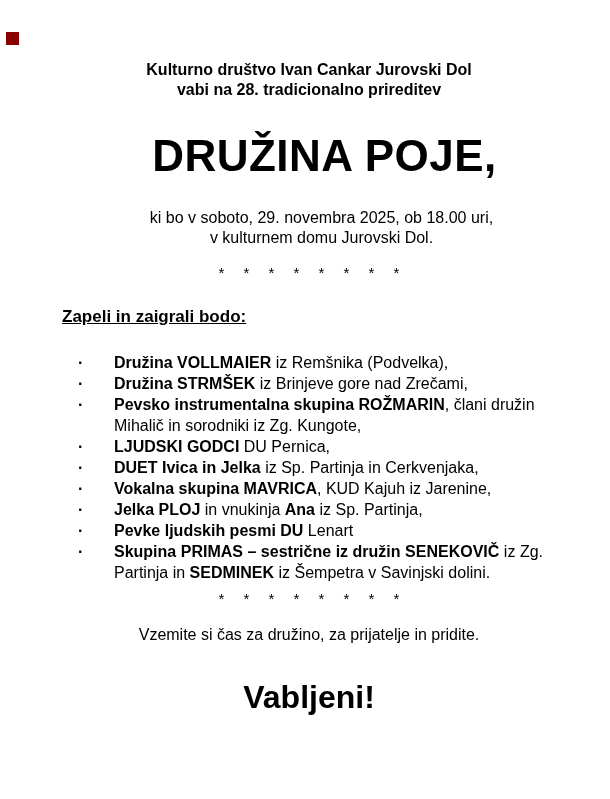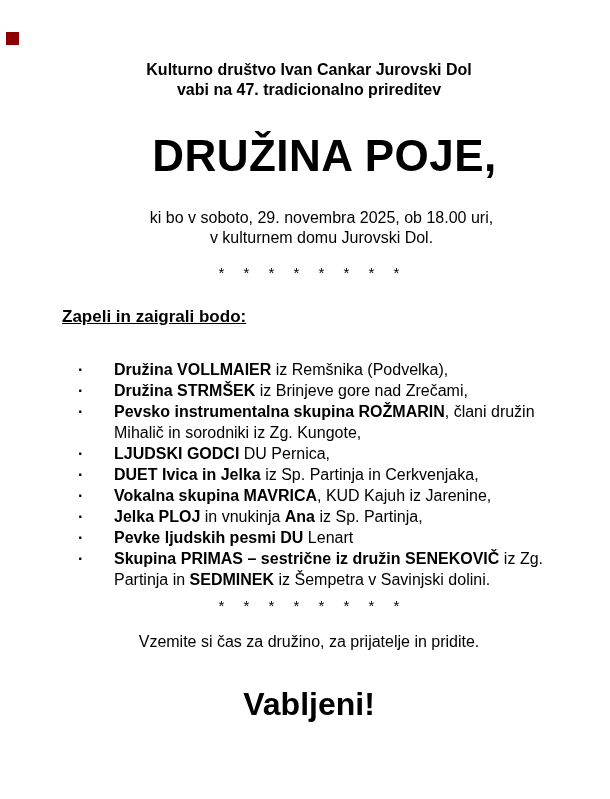--- a/index.html
+++ b/index.html
@@ -53,21 +53,21 @@
   }
   .list-heading {
     margin: 24px 0 0 62px;
     font-size: 17px;
     font-weight: bold;
     text-decoration: underline;
     line-height: 22px;
   }
   ul.performers {
     list-style: none;
-    margin: 31px 0 0 62px;
+    margin: 24px 0 0 62px;
     padding: 0;
     width: 481px;
     font-size: 16px;
     line-height: 21px;
   }
   ul.performers li {
     position: relative;
     padding-left: 52px;
   }
   ul.performers li::before {
@@ -95,21 +95,21 @@
 </style>
 </head>
 <body>
 
 <div class="marker" style="background: rgb(139, 0, 0);"></div>
 
 <div class="page">
 
   <div class="header-block center">
     <div>Kulturno društvo Ivan Cankar Jurovski Dol</div>
-    <div>vabi na 47. tradicionalno prireditev</div>
+    <div>vabi na 28. tradicionalno prireditev</div>
   </div>
 
   <div class="main-title center">DRUŽINA POJE,</div>
 
   <div class="date-block center">
     <div>ki bo v soboto, 29. novembra 2025, ob 18.00 uri,</div>
     <div>v kulturnem domu Jurovski Dol.</div>
   </div>
 
   <div class="separator center">* * * * * * * *</div>

